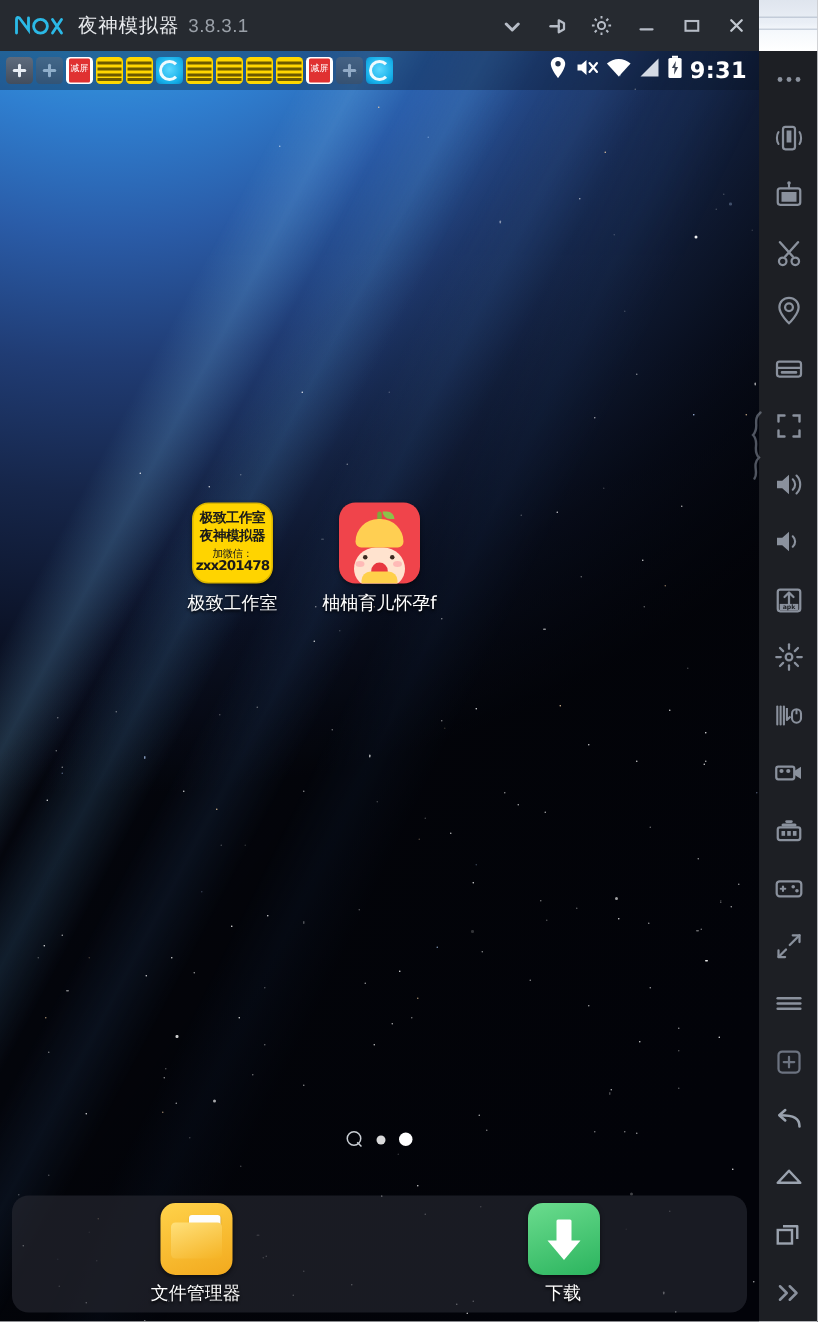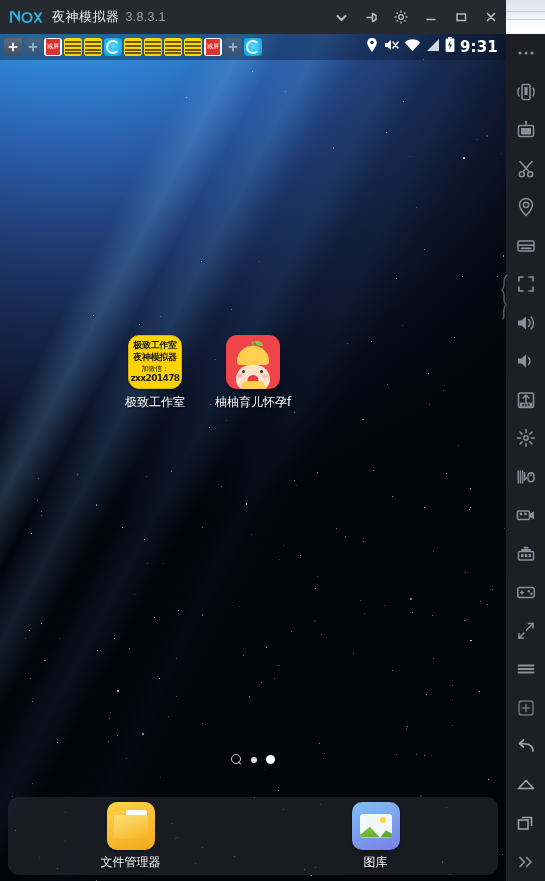--- a/index.html
+++ b/index.html
@@ -568,27 +568,25 @@
 
       <div class="dock">
         <div class="dock-item">
           <div class="dock-ico d-files">
             <div class="sheet"></div>
               <div class="fold"></div>
           </div>
           <div class="dock-lbl">文件管理器</div>
         </div>
         <div class="dock-item">
-          <div class="dock-ico d-gal">
-            <div class="frame">
-                <div class="sun"></div>
-                <div class="hill"></div>
-              </div>
+          <div class="dock-ico d-dl">
+            <div class="arr"></div>
+              <div class="arrh"></div>
           </div>
-          <div class="dock-lbl">图库</div>
+          <div class="dock-lbl">下载</div>
         </div>
       </div>
     </div>
   </div>
 
   <div class="toolbar">
 
     <div class="handle">
       <svg width="12" height="46" viewBox="0 0 12 46">
         <path d="M9 1 C3 6 9 11 4 16 C9 21 3 26 8 31 C3 36 8 41 5 45" stroke="#8e96a4" stroke-width="1.6" fill="none" stroke-linecap="round"></path>

